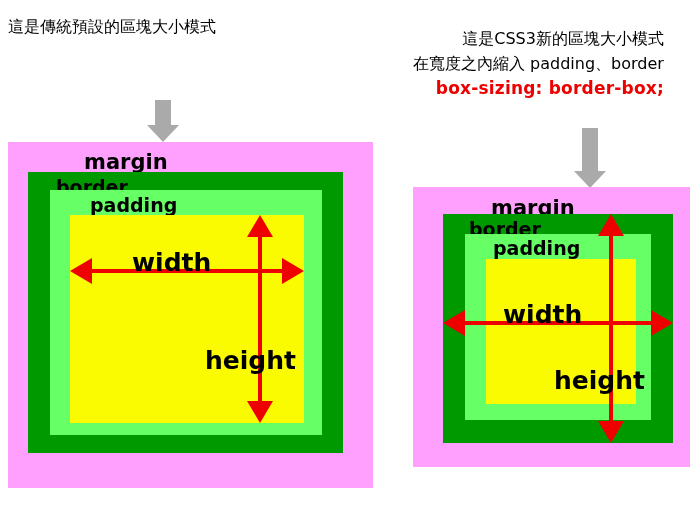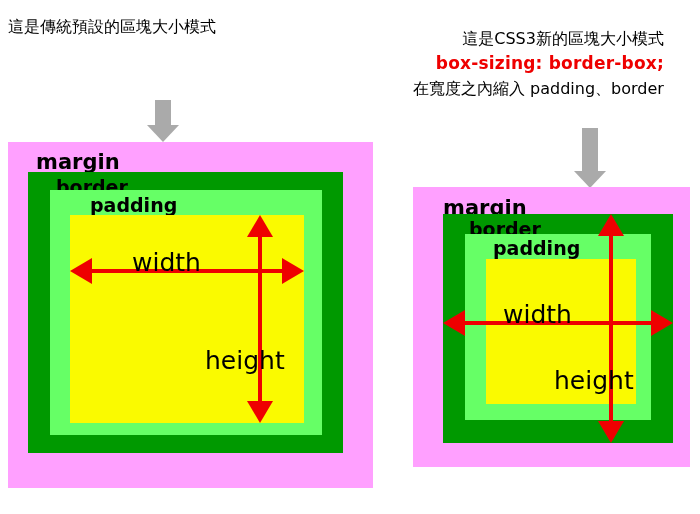--- a/index.html
+++ b/index.html
@@ -30,26 +30,26 @@
   
   .margin-box{position:absolute;background:#ffa0ff;}
   .border-box{position:absolute;background:#009900;}
   .padding-box{position:absolute;background:#66ff66;}
   .content-box{position:absolute;background:#fafa00;}
 
   .boxlabel{
     position:absolute;color:#000000;font-weight:bold;
     white-space:nowrap;line-height:1;
   }
-  .lbl-margin{font-size:21px;}
+  .lbl-margin{font-size:21px;margin-left:48px;}
   .lbl-border{font-size:19px;}
   .lbl-padding{font-size:19px;}
 
   .dimlabel{
-    position:absolute;color:#000000;font-weight:normal;
+    position:absolute;color:#000000;font-weight:bold;
     white-space:nowrap;line-height:1;
   }
 
   
   .red-h{position:absolute;}
   .red-h .shaft{position:absolute;background:#ee0000;height:4px;top:50%;margin-top:-2px;}
   .red-h .head-l,.red-h .head-r{
     position:absolute;width:0;height:0;top:50%;
     border-top:13px solid transparent;border-bottom:13px solid transparent;
     margin-top:-13px;
@@ -104,22 +104,22 @@
 
   <div class="red-v" style="left:247px;top:215px;width:26px;height:208px;">
     <div class="shaft" style="top:12px;bottom:12px;"></div>
     <div class="head-t"></div>
     <div class="head-b"></div>
   </div>
   <div class="dimlabel" style="left:205px;top:348px;font-size:25px;">height</div>
 
   <div class="header" id="hdr-right">
     <div class="line l1">這是CSS3新的區塊大小模式</div>
+    <div class="line l3">在寬度之內縮入  padding、border</div>
     <div class="line l2">box-sizing: border-box;</div>
-    <div class="line l3">在寬度之內縮入  padding、border</div>
   </div>
 
   <div class="gray-arrow" style="left:574px;top:128px;width:32px;height:60px;">
     <div class="shaft" style="left:8px;top:0;width:16px;height:44px;"></div>
     <div class="head" style="left:0;top:43px;"></div>
   </div>
 
   <div class="margin-box" style="left:413px;top:187px;width:277px;height:280px;">
     <div class="boxlabel lbl-margin" style="left:30px;top:11px;">margin</div>
   </div>

